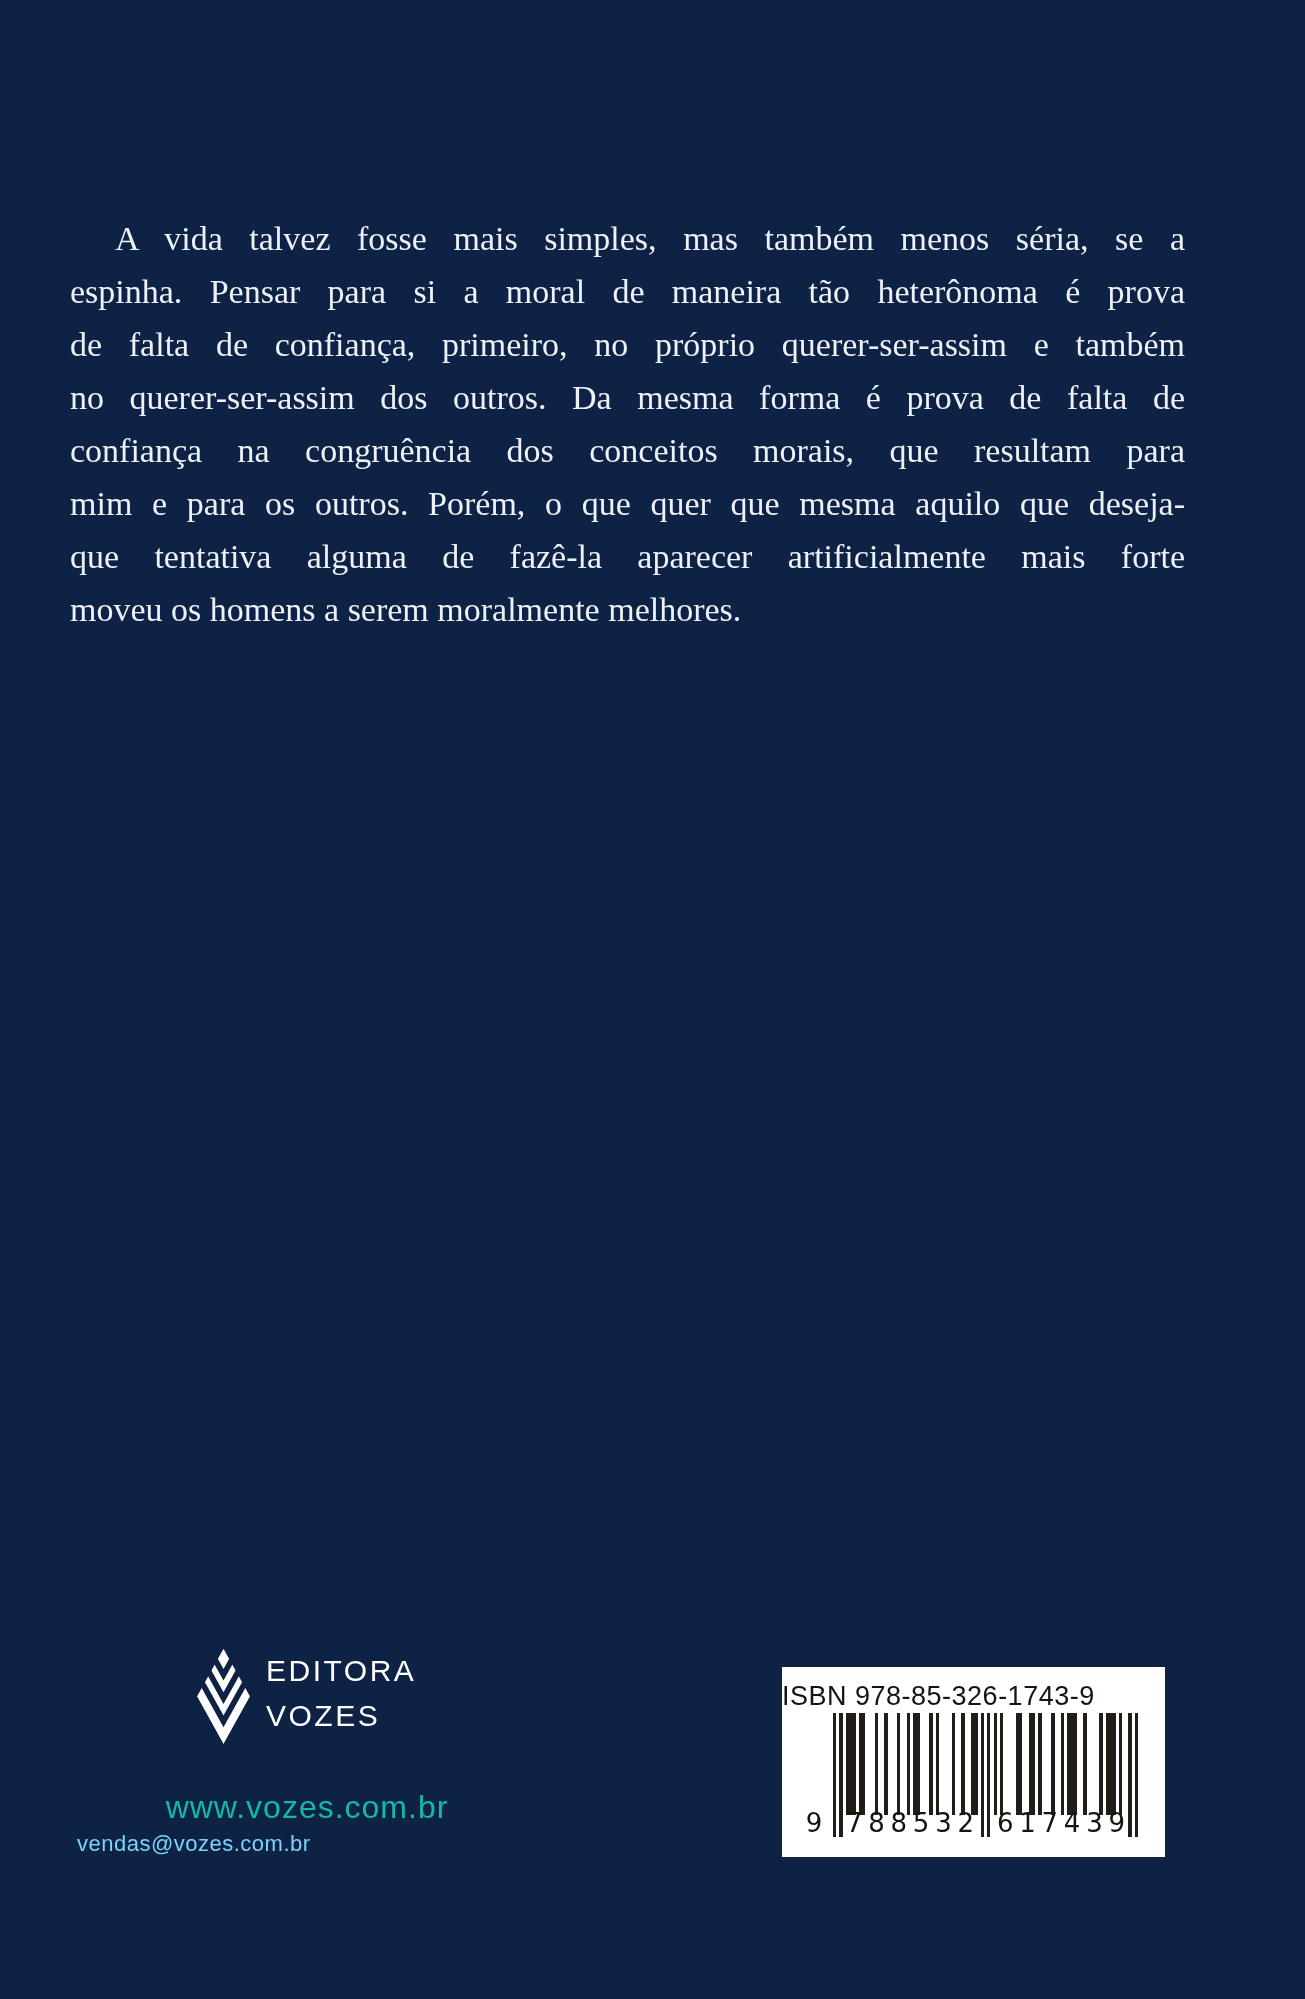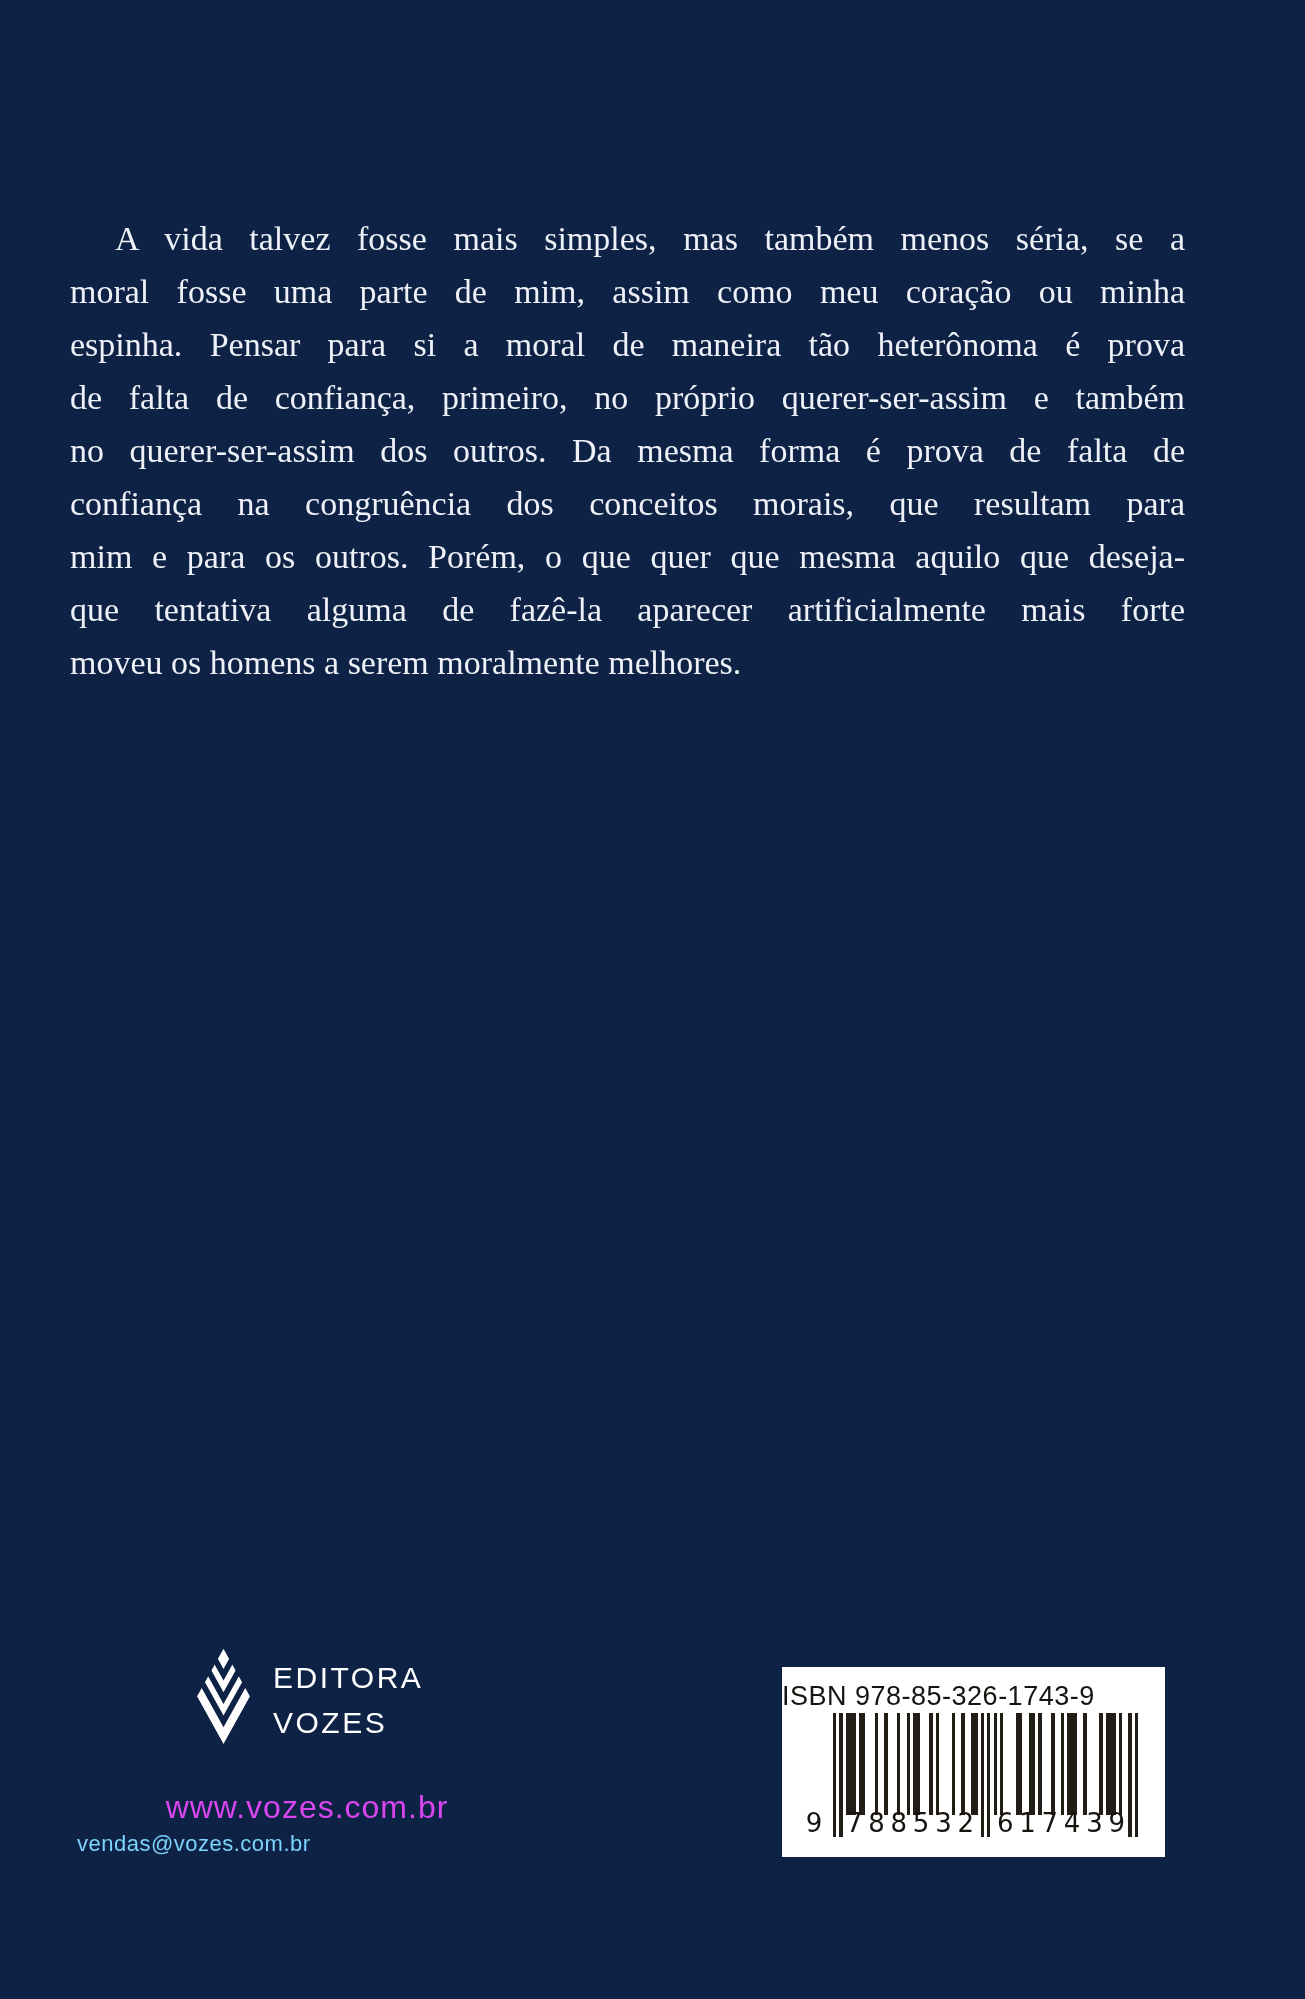--- a/index.html
+++ b/index.html
@@ -22,28 +22,28 @@
     font-family:"Liberation Serif", serif;
     font-size:34px; line-height:53px;
     color:#eef1f7;
   }
   .blurb .line { text-align:justify; text-align-last:justify; height:53px; white-space:nowrap; }
   .blurb .line.first { text-indent:45px; }
   .blurb .line.last { text-align-last:left; }
   
   .logo {
     position:absolute; left:197px; top:1648px;
-    display:flex; align-items:flex-end; gap:23px;
+    display:flex; align-items:flex-start; gap:16px;
     color:#ffffff;
   }
   .logo-mark { width:53px; height:97px; display:block; }
   .logo-name { font-size:30px; letter-spacing:2.5px; line-height:45px; font-weight:400; }
   .web {
     position:absolute; left:77px; top:1789px; width:460px;
-    text-align:center; color:#d946ef;
+    text-align:center; color:#14b8a6;
     font-size:32px; letter-spacing:1px;
   }
   .email {
     position:absolute; left:77px; top:1831px; width:460px;
     color:#7dd3fc;
     font-size:22px; letter-spacing:0.5px;
   }
   
   .isbn-box {
     position:absolute; left:782px; top:1667px; width:383px; height:190px;
@@ -70,21 +70,20 @@
 </style>
 </head>
 <body>
 
 <div class="page">
 
   <div class="edge-highlight"></div>
 
   <div class="blurb">
       <div class="line first">A vida talvez fosse mais simples, mas também menos séria, se a</div>
-      <div class="line">moral fosse uma parte de mim, assim como meu coração ou minha</div>
       <div class="line">espinha. Pensar para si a moral de maneira tão heterônoma é prova</div>
       <div class="line">de falta de confiança, primeiro, no próprio querer-ser-assim e também</div>
       <div class="line">no querer-ser-assim dos outros. Da mesma forma é prova de falta de</div>
       <div class="line">confiança na congruência dos conceitos morais, que resultam para</div>
       <div class="line">mim e para os outros. Porém, o que quer que mesma aquilo que deseja-</div>
       <div class="line">que tentativa alguma de fazê-la aparecer artificialmente mais forte</div>
       <div class="line last">moveu os homens a serem moralmente melhores.</div>
     </div>
 
   <div class="logo">

